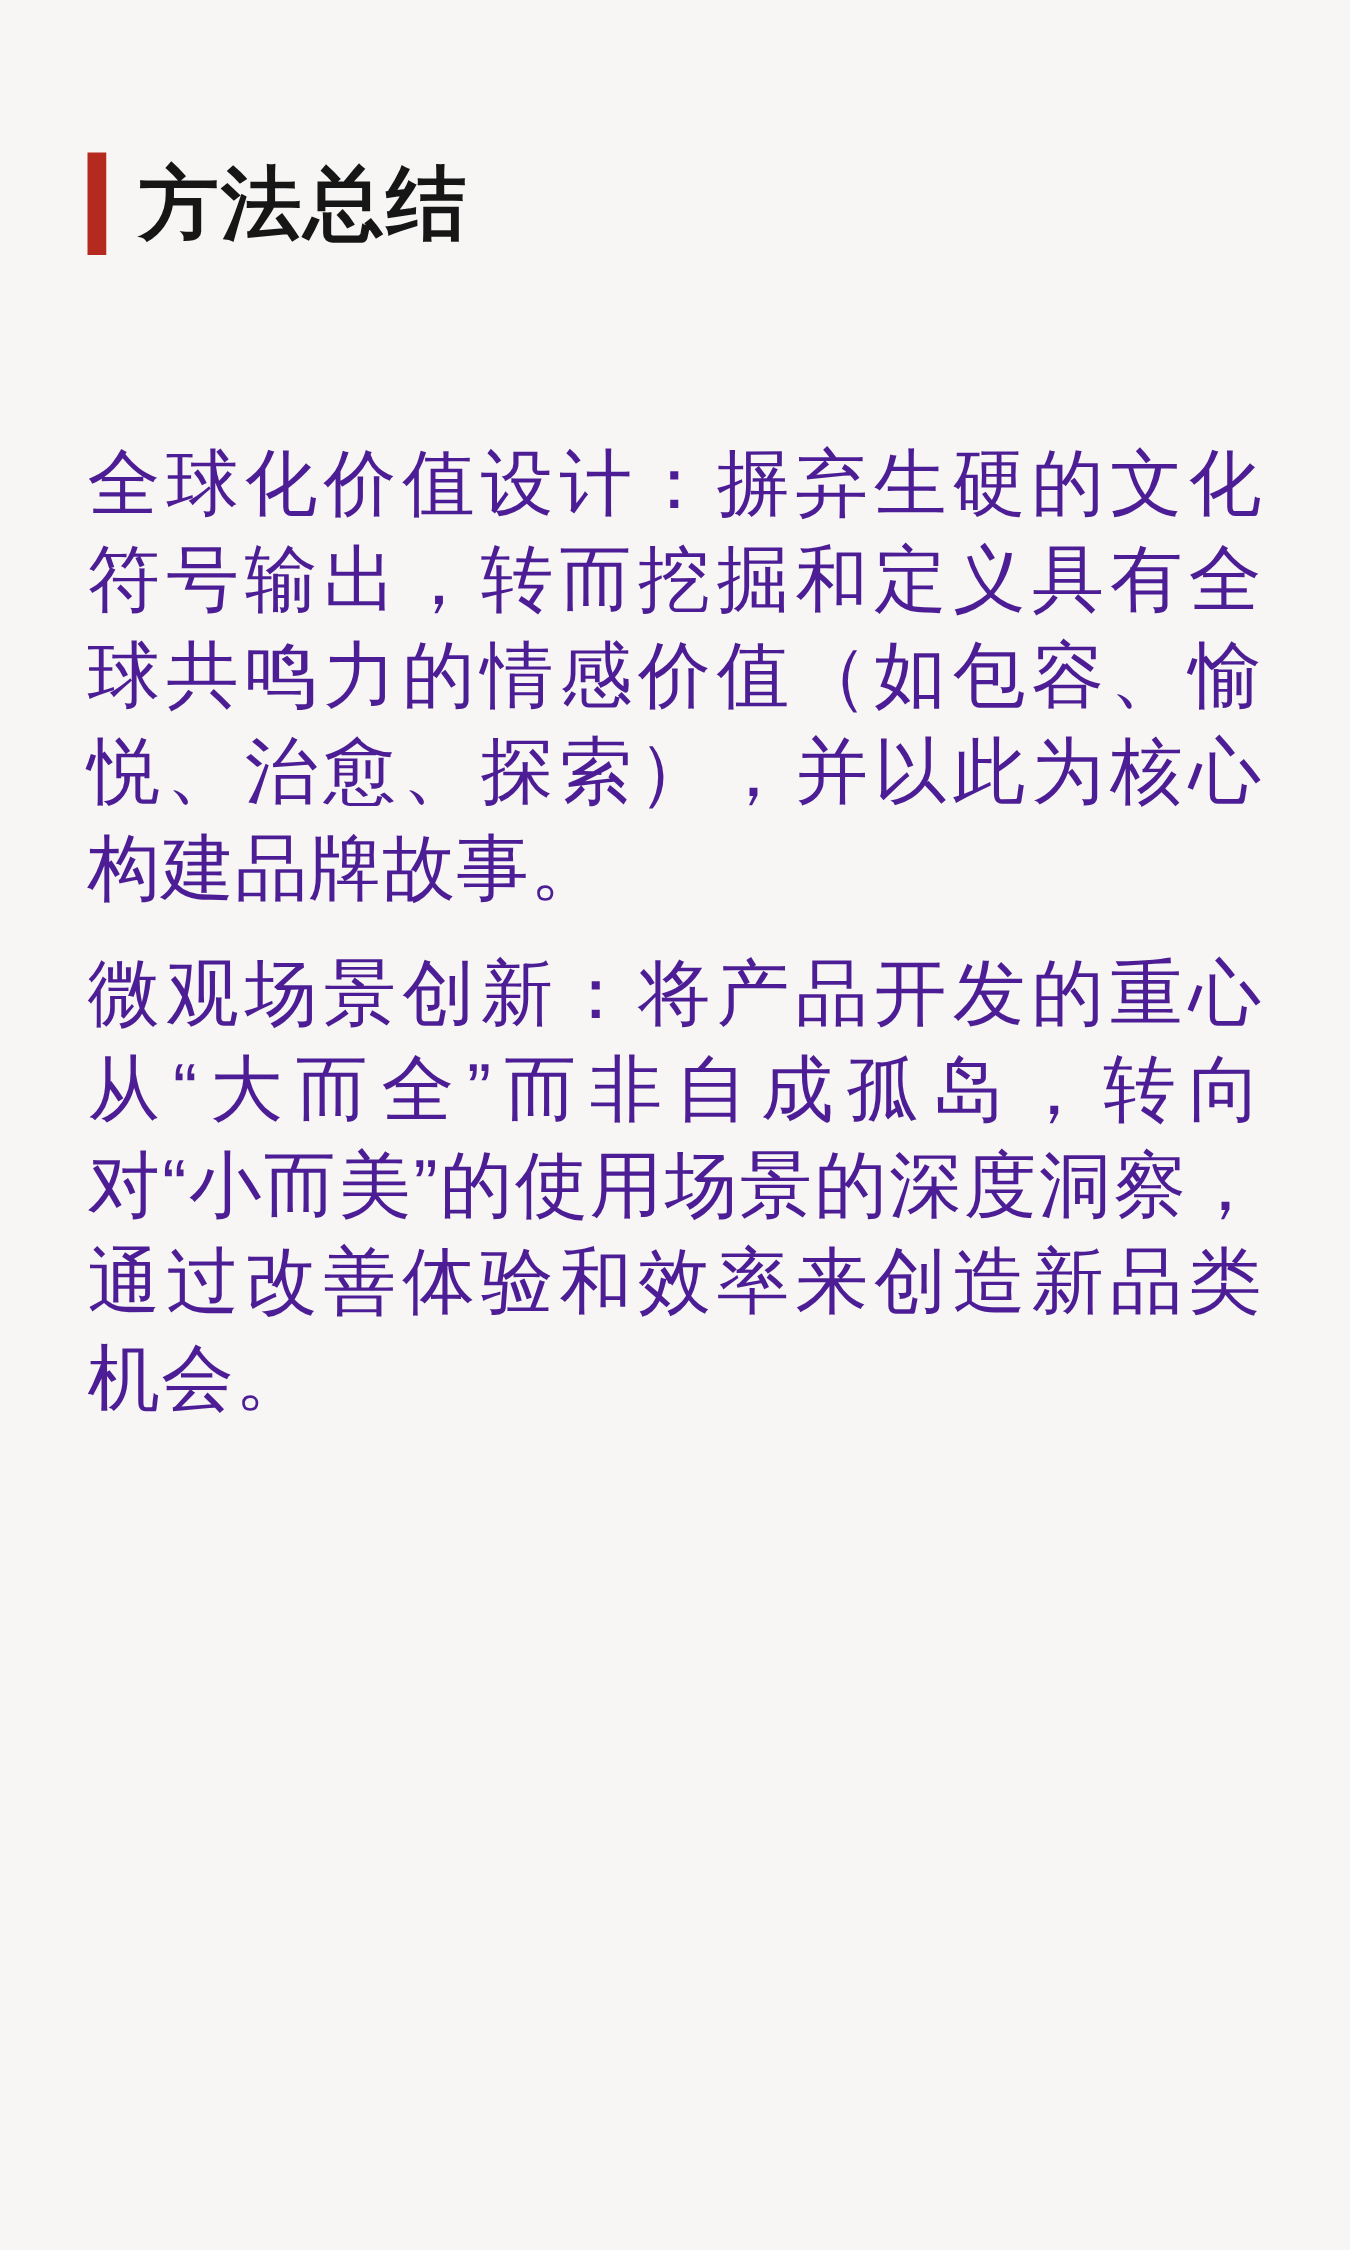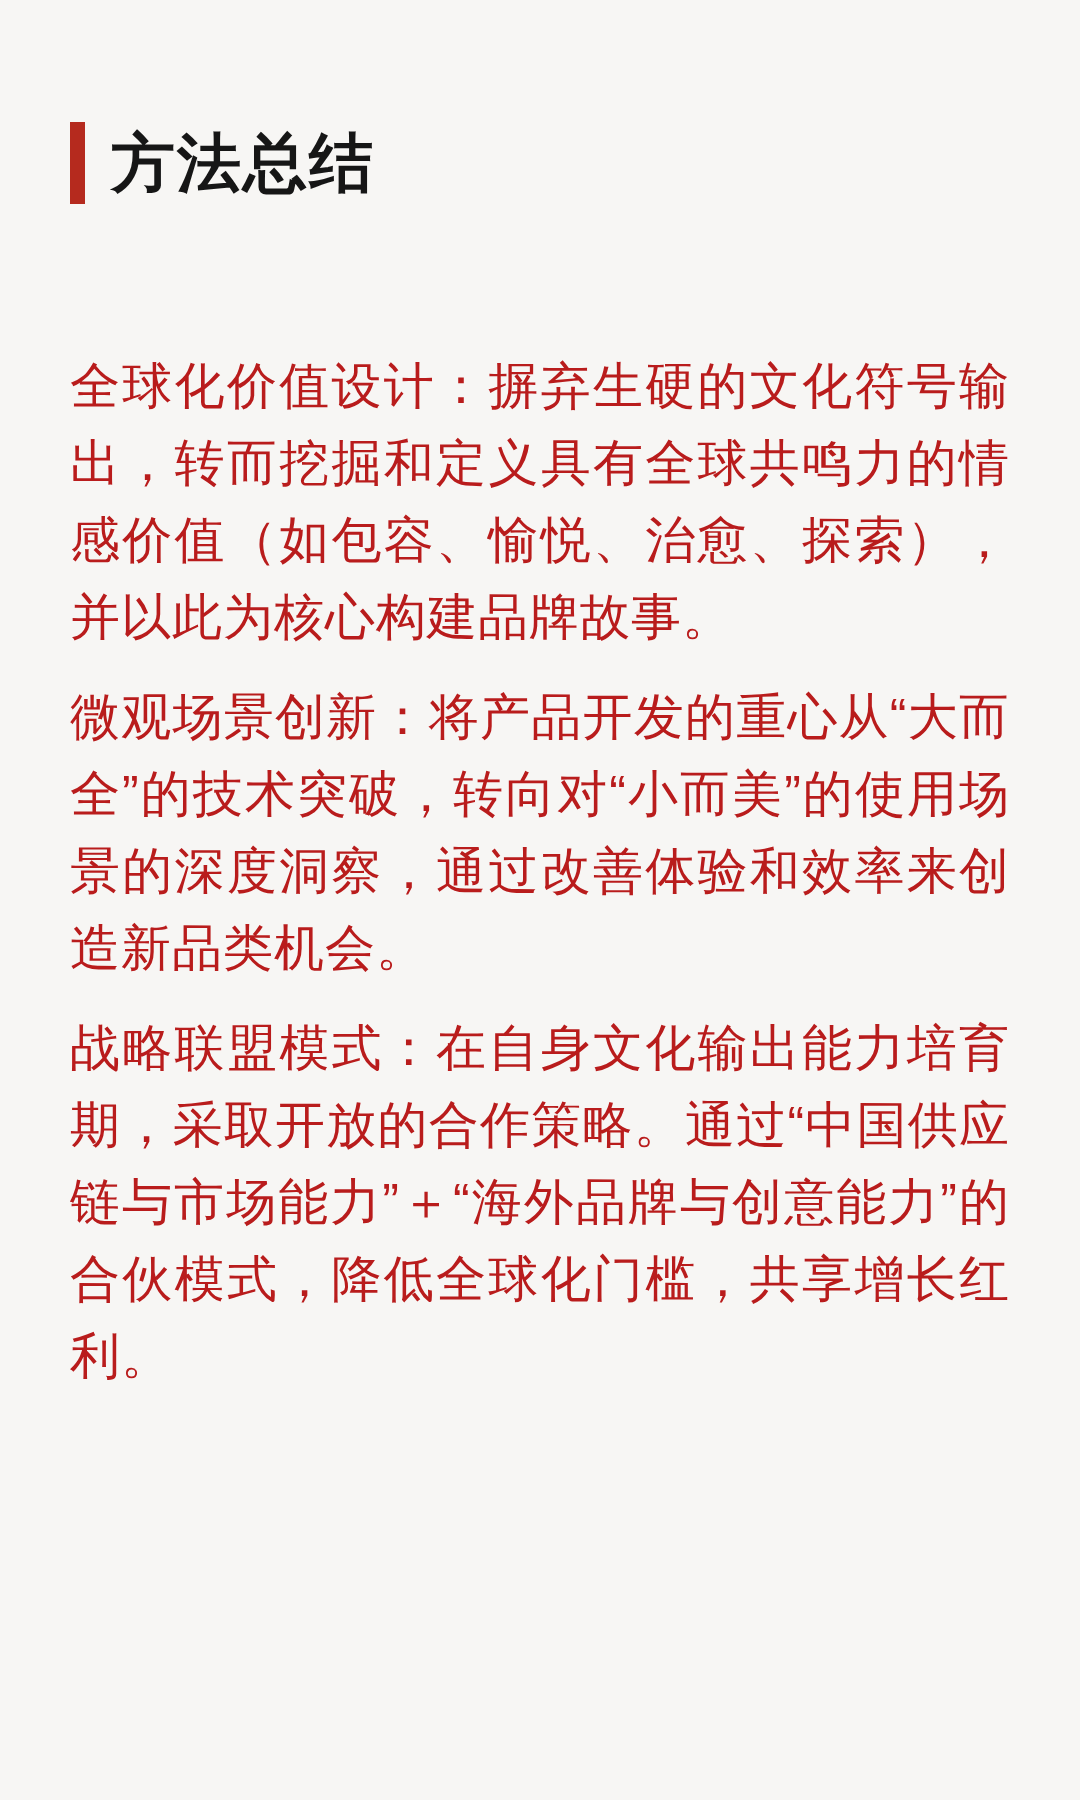--- a/index.html
+++ b/index.html
@@ -36,36 +36,35 @@
     font-size: 64px;
     line-height: 1;
     font-weight: 700;
     color: #161616;
     letter-spacing: 2px;
   }
   .body-copy {
     margin-top: 78px;
   }
   .para {
-    font-size: 50px;
+    font-size: 58px;
     line-height: 77px;
     text-align: justify;
     text-justify: inter-character;
-    color: #b91c1c;
+    color: #4c1d95;
     margin: 0 0 23px 0;
     letter-spacing: 1px;
   }
 </style>
 </head>
 <body>
 
 <div class="page">
   <div class="title-row">
     <div class="accent-bar"></div>
     <h1 class="page-title">方法总结</h1>
   </div>
 
   <div class="body-copy">
     <p class="para">全球化价值设计：摒弃生硬的文化符号输出，转而挖掘和定义具有全球共鸣力的情感价值（如包容、愉悦、治愈、探索），并以此为核心构建品牌故事。</p>
-    <p class="para">微观场景创新：将产品开发的重心从“大而全”的技术突破，转向对“小而美”的使用场景的深度洞察，通过改善体验和效率来创造新品类机会。</p>
-    <p class="para">战略联盟模式：在自身文化输出能力培育期，采取开放的合作策略。通过“中国供应链与市场能力”＋“海外品牌与创意能力”的合伙模式，降低全球化门槛，共享增长红利。</p>
+    <p class="para">微观场景创新：将产品开发的重心从“大而全”而非自成孤岛，转向对“小而美”的使用场景的深度洞察，通过改善体验和效率来创造新品类机会。</p>
   </div>
 </div>
 
 </body></html>

